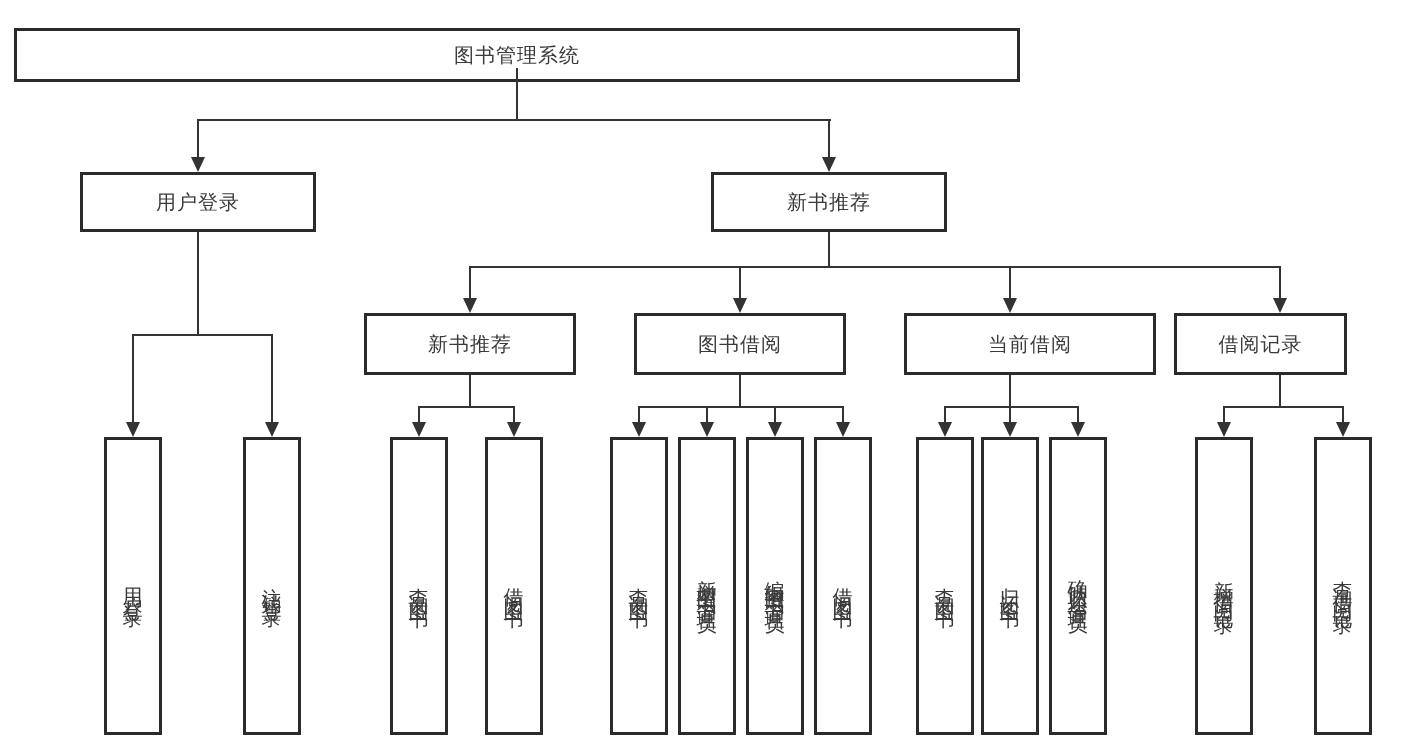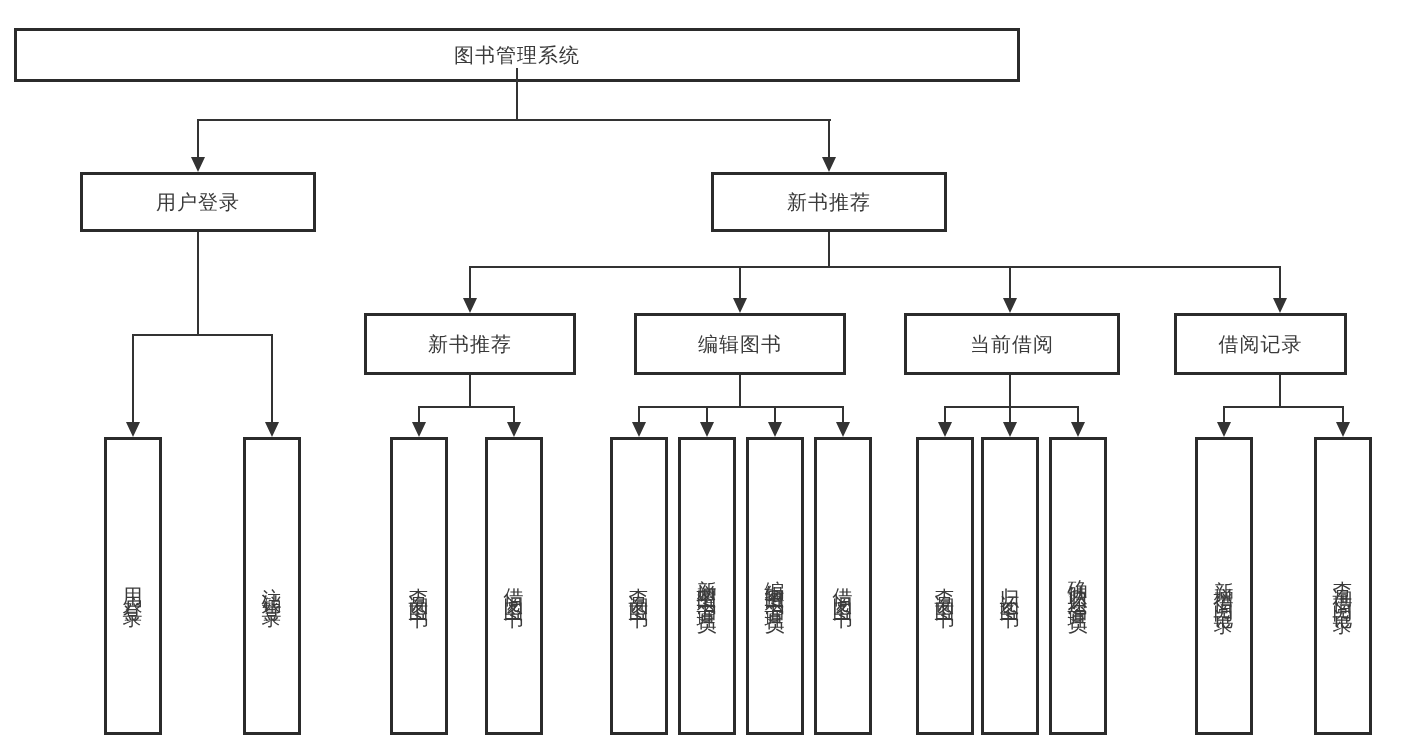--- a/index.html
+++ b/index.html
@@ -71,23 +71,23 @@
   <div class="arr" style="left:733px;top:298px"></div>
   <div class="lv" style="left:1009px;top:266px;height:33px"></div>
   <div class="arr" style="left:1003px;top:298px"></div>
   <div class="lv" style="left:1279px;top:266px;height:33px"></div>
   <div class="arr" style="left:1273px;top:298px"></div>
 
   <div class="hbox" style="left:364px;top:313px;width:212px;height:62px">
     <span>新书推荐</span>
   </div>
   <div class="hbox" style="left:634px;top:313px;width:212px;height:62px">
-    <span>编辑图书</span>
+    <span>图书借阅</span>
   </div>
-  <div class="hbox" style="left:904px;top:313px;width:216px;height:62px">
+  <div class="hbox" style="left:904px;top:313px;width:252px;height:62px">
     <span>当前借阅</span>
   </div>
   <div class="hbox" style="left:1174px;top:313px;width:173px;height:62px">
     <span>借阅记录</span>
   </div>
 
   <div class="lv" style="left:469px;top:375px;height:33px"></div>
   <div class="lh" style="left:418px;top:406px;width:97px"></div>
   <div class="lv" style="left:418px;top:406px;height:17px"></div>
   <div class="arr" style="left:412px;top:422px"></div>

